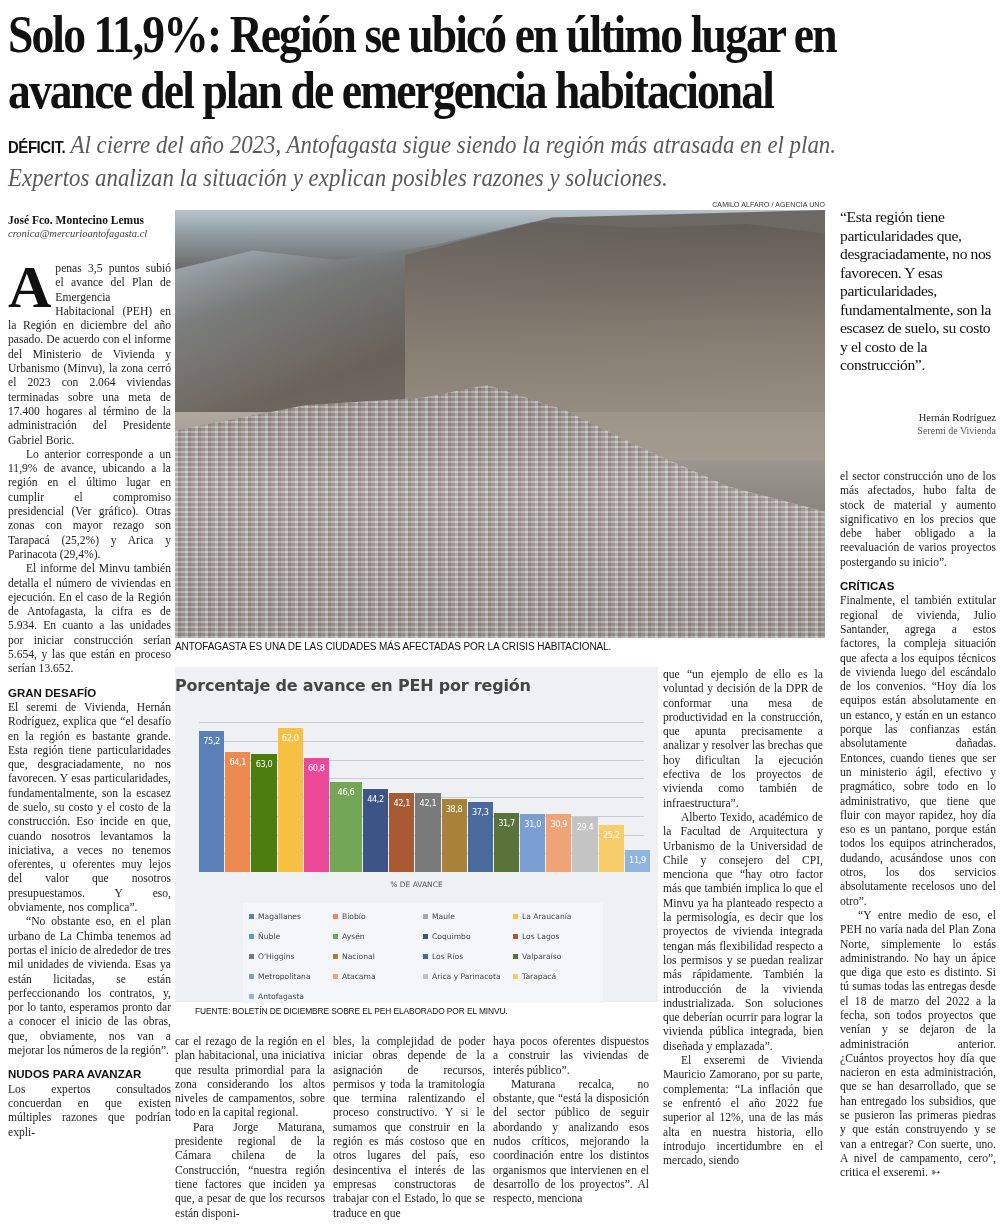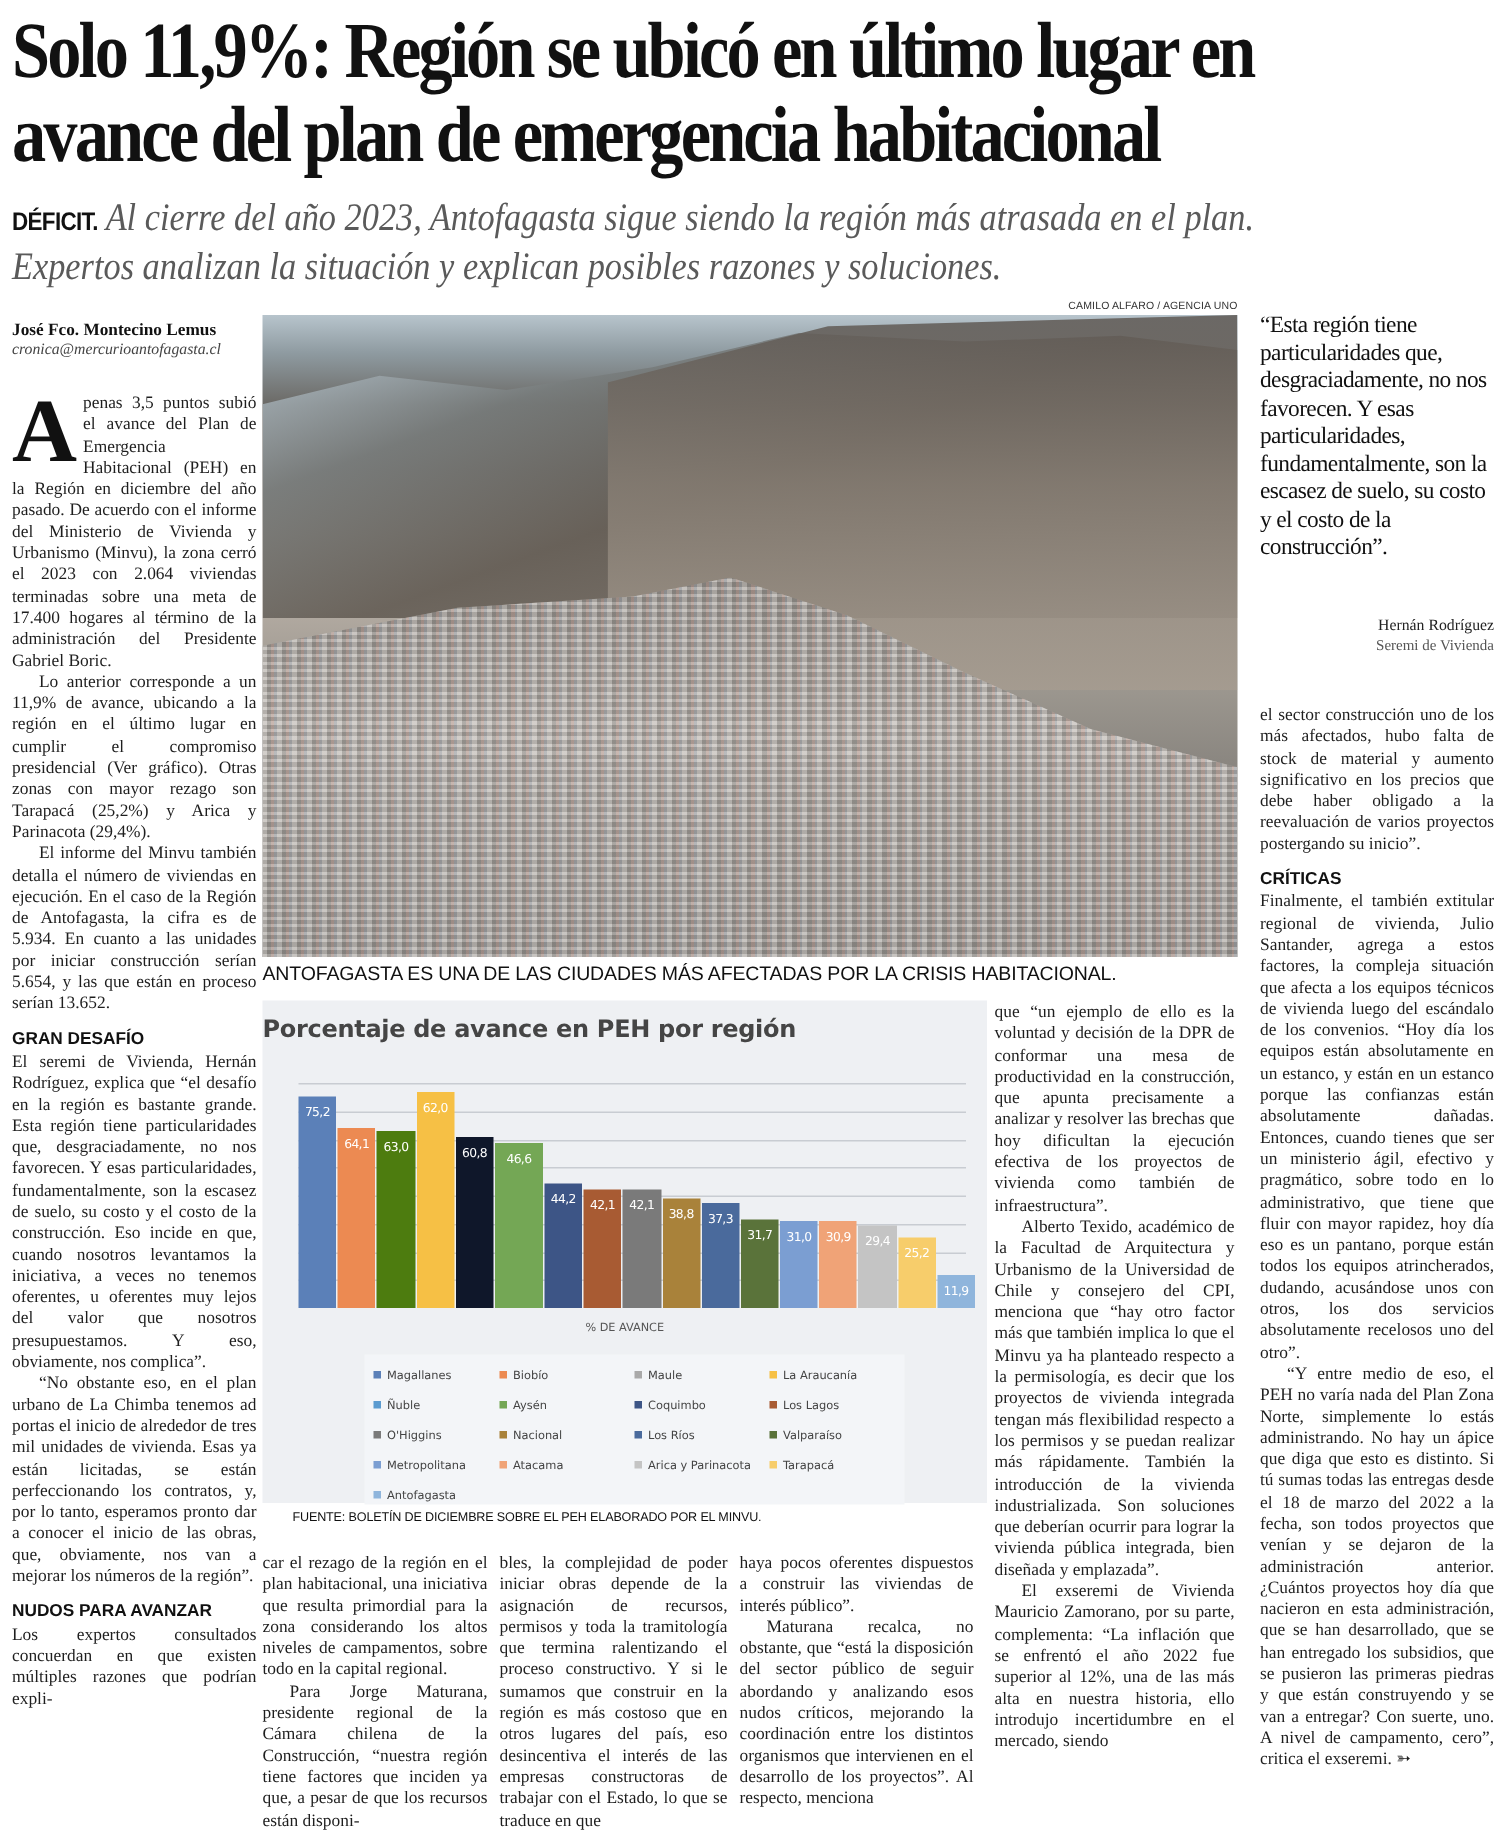--- a/index.html
+++ b/index.html
@@ -46,21 +46,21 @@
   .photo .mtn2 { position: absolute; left: 230px; top: 0; width: 420px; height: 250px;
     background: linear-gradient(180deg, #5e5853 0%, #857c72 45%, #a69c90 100%);
     clip-path: polygon(0 18%, 35% 3%, 100% 0, 100% 100%, 0 100%); opacity: 0.85; }
   .photo .town { position: absolute; left: 0; top: 175px; width: 650px; height: 253px;
     background:
       repeating-linear-gradient(90deg, rgba(255,255,255,0.18) 0 3px, rgba(60,60,60,0.18) 3px 6px, rgba(200,90,70,0.12) 6px 8px, rgba(80,120,170,0.12) 8px 10px),
       repeating-linear-gradient(0deg, rgba(240,240,240,0.25) 0 2px, rgba(70,70,70,0.2) 2px 5px),
       linear-gradient(180deg, #a59f98 0%, #bdb7b0 40%, #a8a39d 100%);
     clip-path: polygon(0 18%, 20% 8%, 38% 5%, 48% 0, 60% 10%, 72% 25%, 85% 40%, 100% 50%, 100% 100%, 0 100%); }
   .photo-caption { position: absolute; left: 175px; top: 641px; width: 650px;
-    font-family: "Liberation Sans", sans-serif; font-size: 13px; color: #111; letter-spacing: -0.1px; white-space: nowrap; }
+    font-family: "Liberation Sans", sans-serif; font-size: 10px; color: #111; letter-spacing: -0.1px; white-space: nowrap; }
 
   .pullquote { position: absolute; left: 840px; top: 208px; width: 160px;
     font-family: "Liberation Serif", serif; font-size: 15.6px; line-height: 18.5px; color: #111; letter-spacing: -0.4px; }
   .pq-attrib { position: absolute; left: 840px; top: 412px; width: 156px; text-align: right; }
   .pq-attrib .n { font-weight: 400; font-size: 10.5px; color: #222; }
   .pq-attrib .r { font-size: 10px; color: #555; margin-top: 2px; }
 
   .col5 { left: 840px; top: 470px; width: 156px; }
 
   
@@ -154,24 +154,24 @@
         </div>
         <div class="bar" style="height: 120.187px; background: rgb(236, 138, 82);">
           <span class="val">64,1</span>
         </div>
         <div class="bar" style="height: 118.125px; background: #4d7c0f;">
           <span class="val">63,0</span>
         </div>
         <div class="bar" style="height: 144px; background: rgb(246, 192, 69);">
           <span class="val">62,0</span>
         </div>
-        <div class="bar" style="height: 114px; background: #0f172a;">
+        <div class="bar" style="height: 114px; background: #ec4899;">
           <span class="val">60,8</span>
         </div>
-        <div class="bar" style="height: 110px; background: rgb(116, 167, 85); padding-left: 32px;">
+        <div class="bar" style="height: 90px; background: rgb(116, 167, 85); padding-left: 32px;">
           <span class="val">46,6</span>
         </div>
         <div class="bar" style="height: 82.875px; background: rgb(61, 85, 134);">
           <span class="val">44,2</span>
         </div>
         <div class="bar" style="height: 78.9375px; background: rgb(168, 91, 51);">
           <span class="val">42,1</span>
         </div>
         <div class="bar" style="height: 78.9375px; background: rgb(122, 122, 122);">
           <span class="val">42,1</span>

